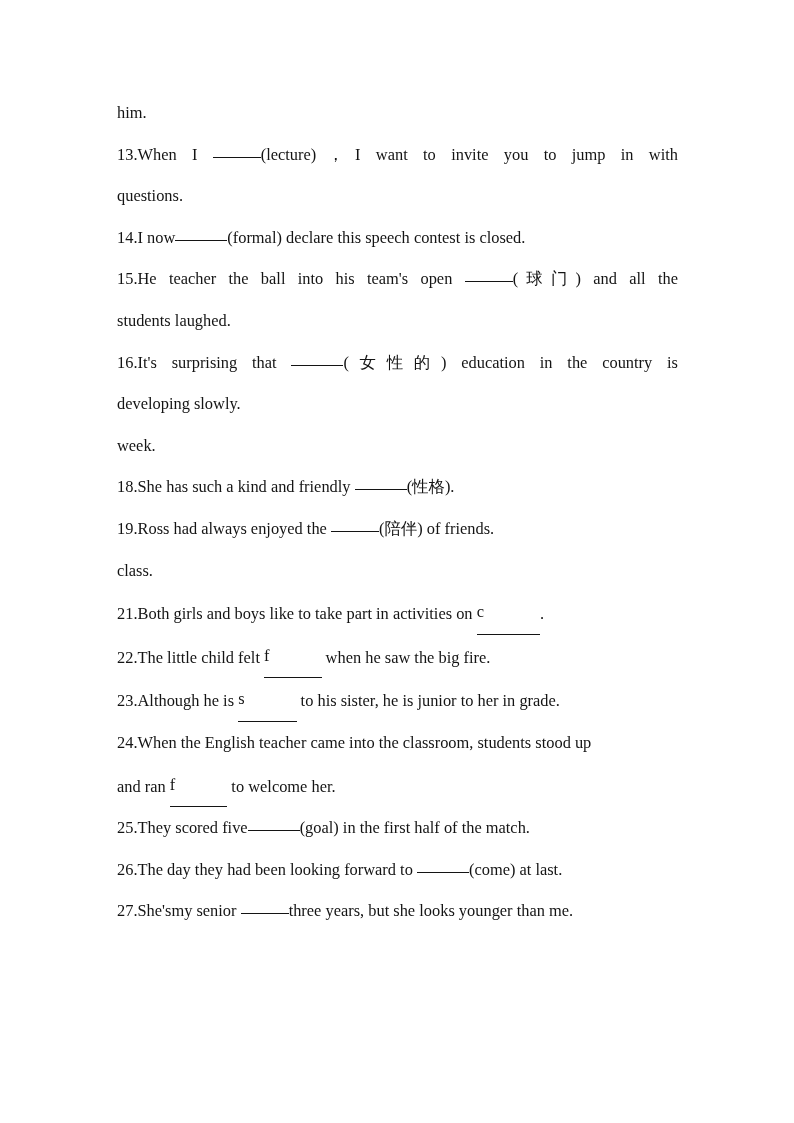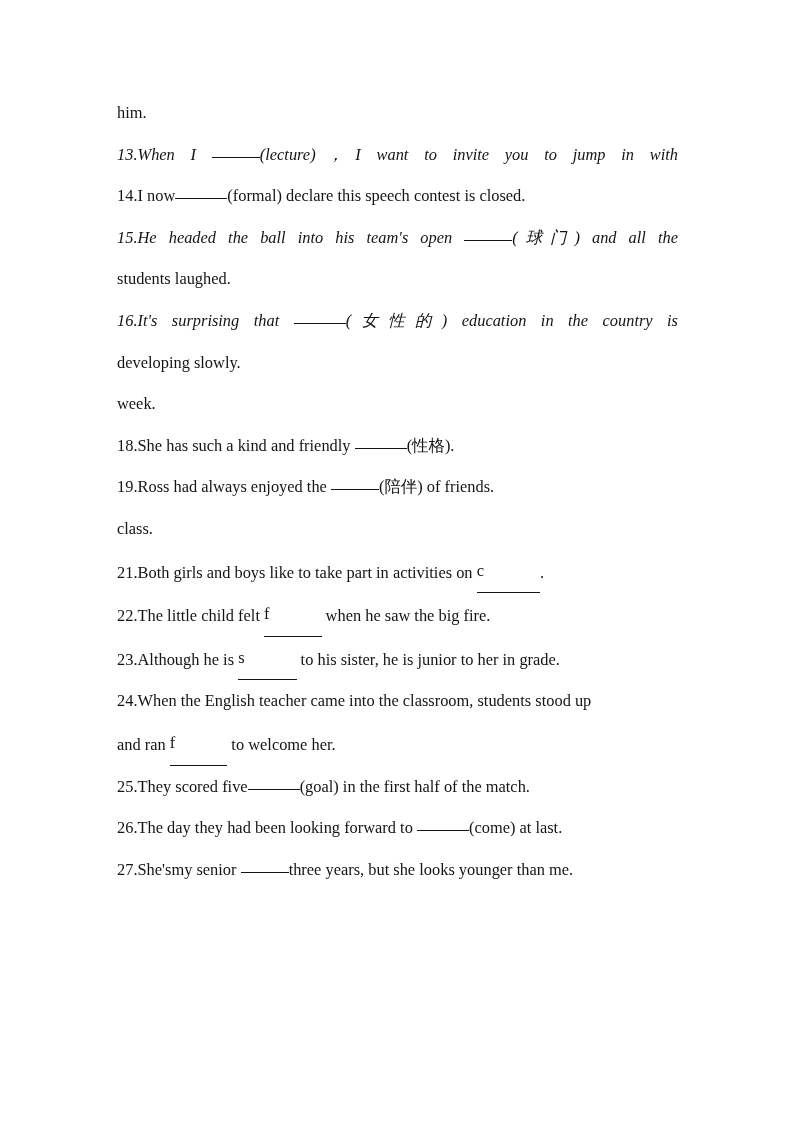--- a/index.html
+++ b/index.html
@@ -44,21 +44,20 @@
   
   .line.justify {
     text-align: justify;
     text-align-last: justify;
     white-space: normal;
     word-spacing: normal;
   }
 
   .line.justify > .seg {
     display: inline;
-    font-style: italic;
   }
 
   
   .blank {
     display: inline-block;
     border-bottom: 1.3px solid #141414;
     vertical-align: 2px;
     height: 13px;
     margin: 0 0px;
   }
@@ -85,27 +84,30 @@
 <div class="page">
   <div class="content">
 
     <div class="line">
       <span>him.</span>
     </div>
 
     <div class="line justify">
       <span class="seg">13.</span><span class="seg">When I </span><span class="blank w48"></span><span class="seg">(lecture)，I want to invite you to jump in with</span>
     </div>
+    <div class="line">
+      <span>questions.</span>
+    </div>
 
     <div class="line">
       <span>14.</span><span>I now</span><span class="blank w52"></span><span>(formal) declare this speech contest is closed.</span>
     </div>
 
     <div class="line justify">
-      <span class="seg">15.</span><span class="seg">He headed the ball into his team's open </span><span class="blank w48"></span><span class="seg">(球门) and all the</span>
+      <span class="seg">15.</span><span class="seg">He teacher the ball into his team's open </span><span class="blank w48"></span><span class="seg">(球门) and all the</span>
     </div>
     <div class="line">
       <span>students laughed.</span>
     </div>
 
     <div class="line justify">
       <span class="seg">16.</span><span class="seg">It's surprising that </span><span class="blank w52"></span><span class="seg">(女性的) education in the country is</span>
     </div>
     <div class="line">
       <span>developing slowly.</span>

